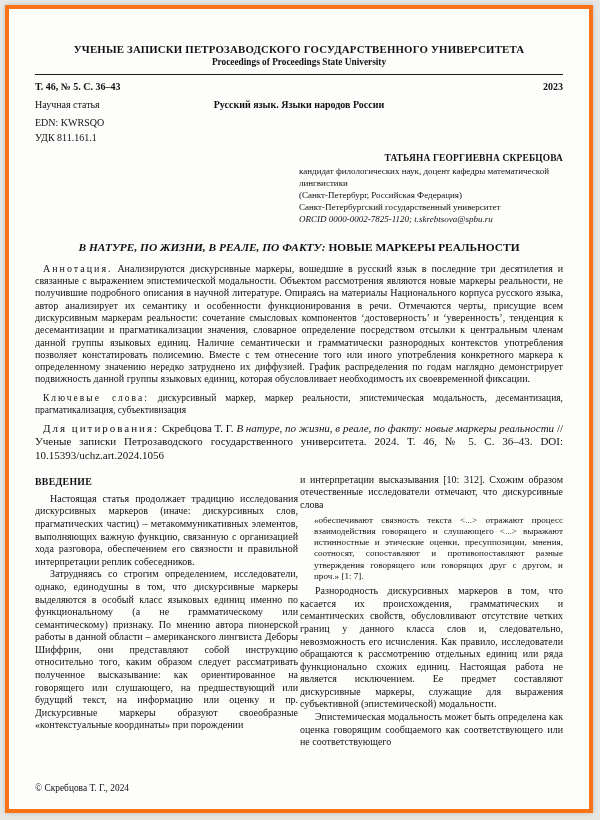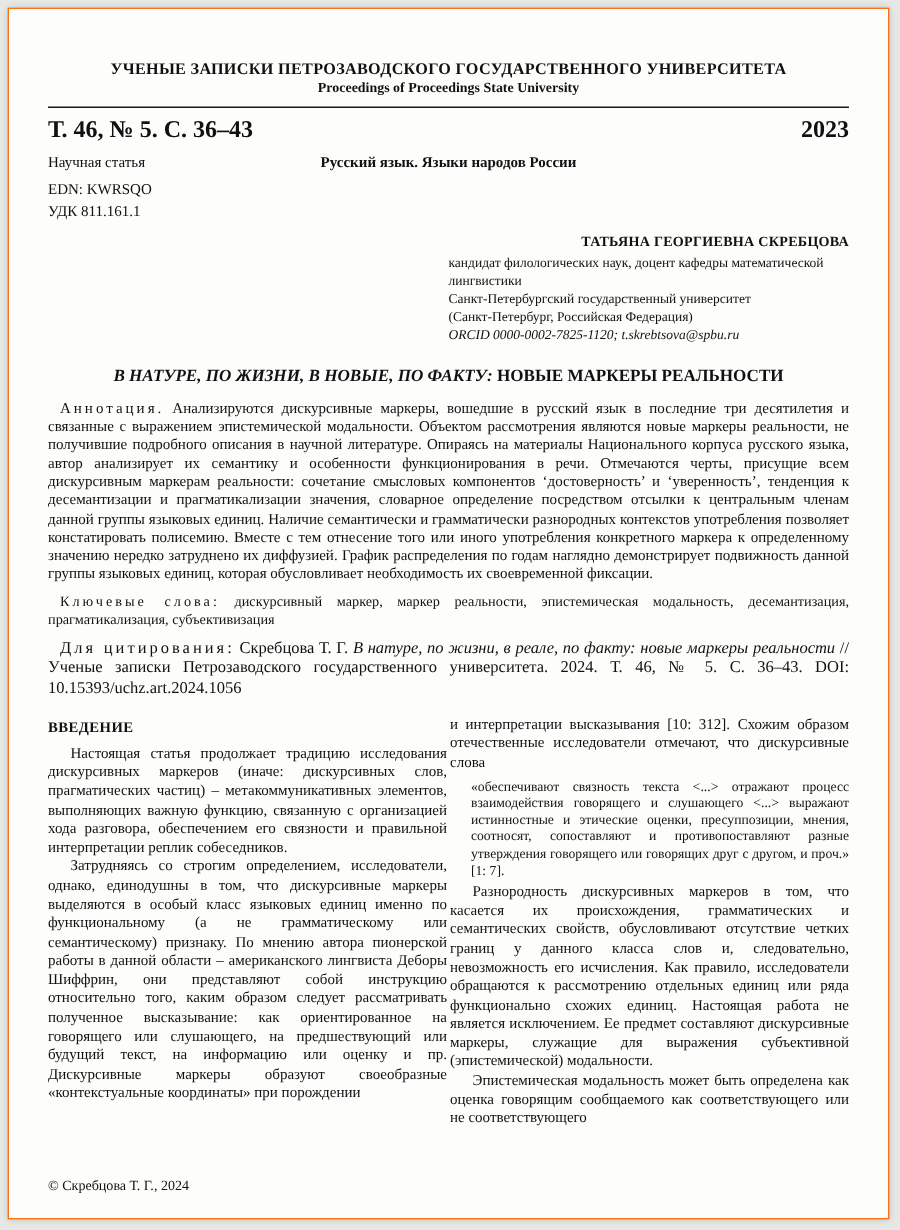--- a/index.html
+++ b/index.html
@@ -4,29 +4,29 @@
 <style>
   html,body{margin:0;padding:0;}
   body{
     width:600px;height:820px;overflow:hidden;
     background:#e7e7e5;
     font-family:"Liberation Serif","DejaVu Serif",serif;
     color:#111;
   }
   .page{
     position:absolute;left:5px;top:5px;width:588px;height:808px;
-    background:#fdfdfc;border:1px solid #f97316;
+    background:#fdfdfc;border:4px solid #f97316;
     box-shadow:0 0 5px rgba(0,0,0,.18);
     box-sizing:border-box;
     padding:34px 26px 20px 26px;
   }
   .hdr1{font-weight:bold;text-align:center;font-size:10.8px;letter-spacing:.2px;}
   .hdr2{font-weight:bold;text-align:center;font-size:9.3px;margin-top:2px;}
   .rule{border-top:1.6px solid #1a1a1a;margin:7px 0 6px 0;}
-  .volrow{display:flex;justify-content:space-between;font-weight:bold;font-size:16px;}
+  .volrow{display:flex;justify-content:space-between;font-weight:bold;font-size:10px;}
   .typerow{position:relative;margin-top:7px;font-size:10px;height:13px;}
   .typerow .center-b{
     position:absolute;left:50%;transform:translateX(-50%);
     font-weight:bold;white-space:nowrap;
   }
   .meta{font-size:10px;margin-top:4.5px;}
   .author{margin-top:9px;margin-left:50%;width:50%;font-size:9px;line-height:1.32;}
   .author-name{font-weight:bold;font-size:9.4px;text-align:right;margin-bottom:2px;letter-spacing:.2px;}
   .it{font-style:italic;font-family:Liberation Serif, serif;}
   .title{margin-top:15px;text-align:center;font-weight:bold;font-size:11.4px;white-space:nowrap;}
@@ -61,27 +61,27 @@
     <span>Научная статья</span>
     <span class="center-b">Русский язык. Языки народов России</span>
   </div>
 
   <div class="meta">EDN: KWRSQO</div>
   <div class="meta">УДК 811.161.1</div>
 
   <div class="author">
     <div class="author-name">ТАТЬЯНА ГЕОРГИЕВНА СКРЕБЦОВА</div>
     <div>кандидат филологических наук, доцент кафедры математической лингвистики</div>
+    <div>(Санкт-Петербург, Российская Федерация)</div>
     <div>Санкт-Петербургский государственный университет</div>
-    <div>(Санкт-Петербург, Российская Федерация)</div>
     <div class="it">ORCID 0000-0002-7825-1120; t.skrebtsova@spbu.ru</div>
   </div>
 
   <div class="title">
-    <span class="it">В НАТУРЕ, ПО ЖИЗНИ, В НОВЫЕ, ПО ФАКТУ:</span>
+    <span class="it">В НАТУРЕ, ПО ЖИЗНИ, В РЕАЛЕ, ПО ФАКТУ:</span>
     <span> НОВЫЕ МАРКЕРЫ РЕАЛЬНОСТИ</span>
   </div>
 
   <p class="abstract">
     <span class="sp">Аннотация.</span>
     <span>Анализируются дискурсивные маркеры, вошедшие в русский язык в последние три десятилетия и связанные с выражением эпистемической модальности. Объектом рассмотрения являются новые маркеры реальности, не получившие подробного описания в научной литературе. Опираясь на материалы Национального корпуса русского языка, автор анализирует их семантику и особенности функционирования в речи. Отмечаются черты, присущие всем дискурсивным маркерам реальности: сочетание смысловых компонентов ‘достоверность’ и ‘уверенность’, тенденция к десемантизации и прагматикализации значения, словарное определение посредством отсылки к центральным членам данной группы языковых единиц. Наличие семантически и грамматически разнородных контекстов употребления позволяет констатировать полисемию. Вместе с тем отнесение того или иного употребления конкретного маркера к определенному значению нередко затруднено их диффузией. График распределения по годам наглядно демонстрирует подвижность данной группы языковых единиц, которая обусловливает необходимость их своевременной фиксации.</span>
   </p>
 
   <p class="kw">
     <span class="sp">Ключевые слова:</span>

